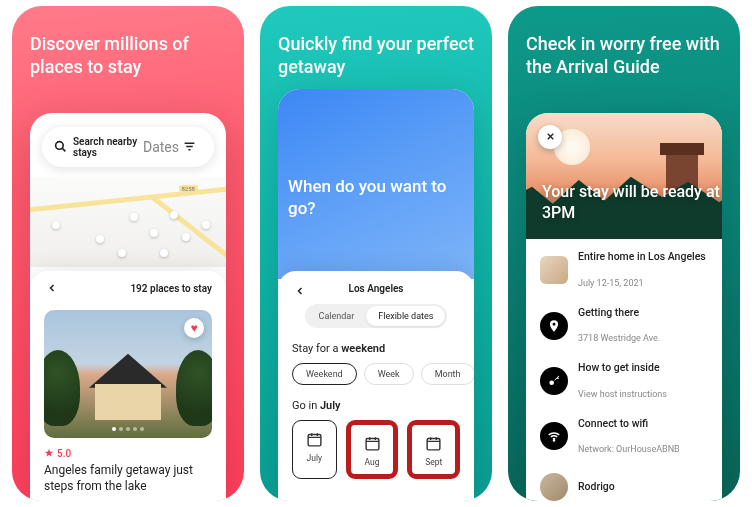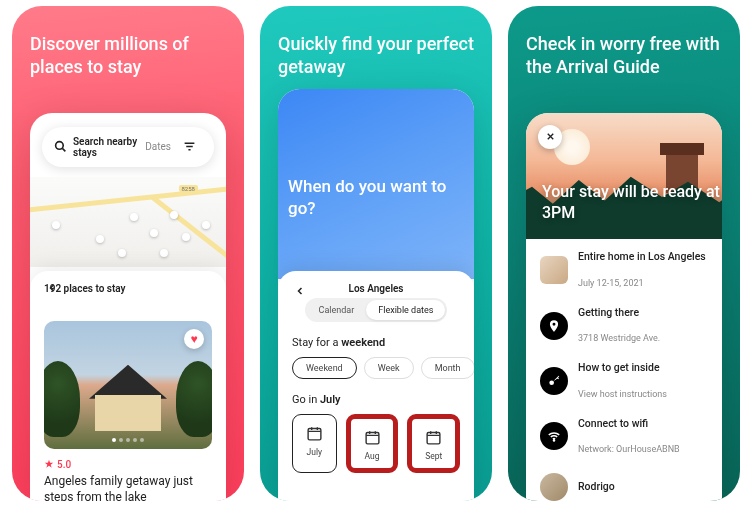--- a/index.html
+++ b/index.html
@@ -8,29 +8,29 @@
 .d1{background:linear-gradient(175deg,#ff7b8a 0%,#ff5a6e 35%,#ff3e5c 100%)}
 .d2{background:linear-gradient(175deg,#20c9bd 0%,#0fb5a8 50%,#0a9f94 100%)}
 .d3{background:linear-gradient(175deg,#0d9a8a 0%,#0a7a6e 60%,#086658 100%)}
 .headline{font-size:18px;font-weight:500;line-height:1.3;margin-bottom:34px}
 .d2 .headline{margin-bottom:10px}
 .screen{background:#fff;border-radius:22px 22px 0 0;flex:1;overflow:hidden;position:relative;color:#222;display:flex;flex-direction:column;box-shadow:0 8px 40px rgba(0,0,0,.15)}
 
 .search-pill{margin:14px 12px 10px;background:#fff;border-radius:24px;box-shadow:0 2px 12px rgba(0,0,0,.12);display:flex;align-items:center;padding:9px 12px;font-size:10px}
 .search-pill svg{width:13px;height:13px;margin-right:6px}
 .search-txt{font-weight:600;flex:1;color:#222}
-.dates{color:#888;font-size:10px;margin-right:12px}
+.dates{color:#888;font-size:14px;margin-right:4px}
 .map{height:90px;background:linear-gradient(180deg,#fbfbfa 0%,#f0efec 100%);position:relative;overflow:hidden}
 .road{position:absolute;background:#f8e39a;height:5px}
 .r1{width:140%;top:18px;left:-10%;transform:rotate(-6deg)}
 .r2{width:50%;top:48px;right:-14px;transform:rotate(38deg)}
 .roadnum{position:absolute;top:8px;right:28px;background:#f8e39a;font-size:6px;padding:0 3px;border-radius:2px;color:#777}
 .dot{position:absolute;width:8px;height:8px;border-radius:50%;background:#fff;box-shadow:0 1px 3px rgba(0,0,0,.25)}
 .sheet{position:absolute;left:0;right:0;bottom:0;top:158px;background:#fff;border-radius:18px 18px 0 0;box-shadow:0 -4px 20px rgba(0,0,0,.08);padding:12px 14px 0}
-.sheet-hdr{display:flex;align-items:center;justify-content:flex-start;position:relative;margin-bottom:27px}
+.sheet-hdr{display:flex;align-items:center;justify-content:flex-end;position:relative;margin-bottom:16px}
 .chev{position:absolute;left:0;width:16px;height:16px;display:flex;align-items:center;justify-content:center}
 .sheet-title{font-size:10px;font-weight:600}
 .listing-img{position:relative;border-radius:10px;overflow:hidden;height:128px;background:linear-gradient(180deg,#a9c5dd 0%,#c2d4e2 42%,#dca98c 50%,#5f6e3e 100%)}
 .house-body{position:absolute;left:50%;transform:translateX(-50%);bottom:18px;width:78px;height:66px}
 .roof{position:absolute;top:0;left:0;right:0;height:34px;background:#2a2a2a;clip-path:polygon(50% 0,100% 100%,0 100%)}
 .wall{position:absolute;top:30px;left:6px;right:6px;bottom:0;background:#e8d6a8}
 .tree{position:absolute;bottom:12px;width:44px;height:76px;background:radial-gradient(circle at 50% 30%,#2f5326 0%,#1e3818 70%);border-radius:50% 50% 40% 40%}
 .tree.l{left:-8px}.tree.r{right:-8px}
 .heart{position:absolute;right:8px;top:8px;width:20px;height:20px;border-radius:50%;background:#fff;box-shadow:0 2px 6px rgba(0,0,0,.2);display:flex;align-items:center;justify-content:center;color:#ff3850;font-size:12px}
 .dots-ind{position:absolute;bottom:7px;left:50%;transform:translateX(-50%);display:flex;gap:3px}
@@ -38,21 +38,21 @@
 .dots-ind span.on{background:#fff}
 .rating{display:flex;align-items:center;gap:3px;margin-top:10px;font-size:10px;color:#ff3850;font-weight:500}
 .rating svg{width:10px;height:10px}
 .listing-title{font-size:12px;line-height:1.35;margin-top:3px;color:#222;font-weight:400}
 
 .hero-blue{height:190px;background:linear-gradient(155deg,#3c87f5 0%,#5b9ef7 45%,#7eb4f9 100%);padding:86px 10px 0;color:#fff}
 .hero-q{font-size:17px;font-weight:500;line-height:1.3}
 .sheet2{position:absolute;left:0;right:0;bottom:0;top:182px;background:#fff;border-radius:18px 18px 0 0;box-shadow:0 -4px 20px rgba(0,0,0,.1);padding:12px 14px 0}
 .loc{text-align:center;font-size:10px;font-weight:600;position:relative}
 .loc .chev{top:0}
-.seg{display:flex;justify-content:space-between;gap:0;margin:4px auto 14px;background:#f0f0f0;border-radius:16px;padding:2px;width:fit-content}
+.seg{display:flex;justify-content:space-between;gap:0;margin:10px auto 14px;background:#f0f0f0;border-radius:16px;padding:2px;width:fit-content}
 .seg span{font-size:9px;padding:5px 12px;border-radius:14px;color:#555}
 .seg span.on{background:#fff;color:#222;box-shadow:0 1px 3px rgba(0,0,0,.1)}
 .sec-label{font-size:11px;margin-bottom:8px}
 .sec-label b{font-weight:600}
 .chips{display:flex;gap:7px;margin-bottom:14px}
 .chip{font-size:9px;padding:5px 13px;border:1px solid #ddd;border-radius:14px;color:#444}
 .chip.on{border-color:#222;background:#fff}
 .months{display:flex;gap:9px}
 .mcard{flex:1;border:5px solid #b91c1c;border-radius:9px;padding:10px 0 7px;display:flex;flex-direction:column;align-items:center;gap:5px}
 .mcard.on{border-color:#222;border-width:1.5px}

